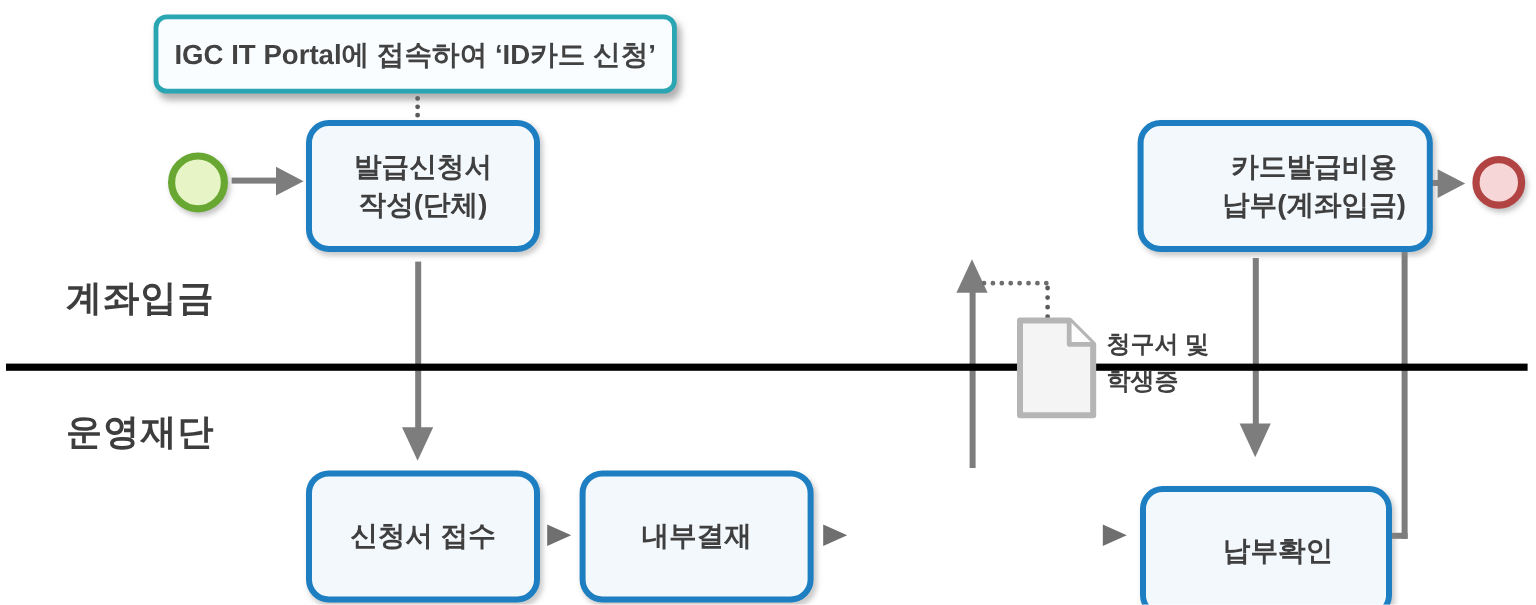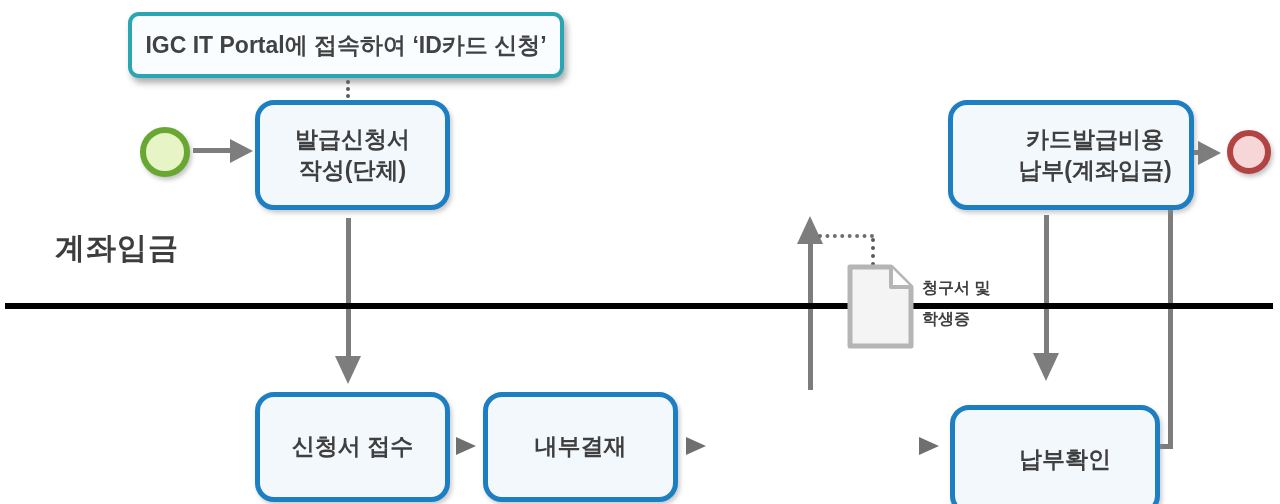--- a/index.html
+++ b/index.html
@@ -47,30 +47,31 @@
   .head-down{border-left:13px solid transparent;border-right:13px solid transparent;border-top:28px solid #7d7d7d;}
   .head-up{border-left:13px solid transparent;border-right:13px solid transparent;border-bottom:28px solid #7d7d7d;}
   .head-right-small{border-top:9px solid transparent;border-bottom:9px solid transparent;border-left:20px solid #6f6f6f;}
 
   
   .dot-v{position:absolute;border-left:4px dotted #5a5a5a;z-index:2;}
   .dot-h{position:absolute;border-top:4px dotted #6e6e6e;z-index:2;}
 
   
   .doc{position:absolute;left:846px;top:264px;z-index:6;}
-  .artifact-label{position:absolute;left:922px;top:272px;font-size:16px;font-weight:bold;color:#3f3f3f;
+  .artifact-label{position:absolute;left:922px;top:272px;font-size:20px;font-weight:bold;color:#3f3f3f;
     white-space:pre-line;line-height:31px;z-index:6;}
 </style>
 </head>
 <body>
 
 <div class="stage">
 
   <div class="divider"></div>
   <div class="lane-label lane-top">계좌입금</div>
+  <div class="lane-label lane-bottom">운영재단</div>
 
   <div class="callout">IGC IT Portal에 접속하여 ‘ID카드 신청’</div>
   <div class="dot-v" style="left:346px;top:73px;height:25px;"></div>
 
   <div class="event event-start"></div>
   <div class="seg" style="left:193px;top:148px;width:40px;height:5px;"></div>
   <div class="head head-right-big" style="left:230px;top:139px;"></div>
 
   <div class="task t-apply">발급신청서
 작성(단체)</div>

